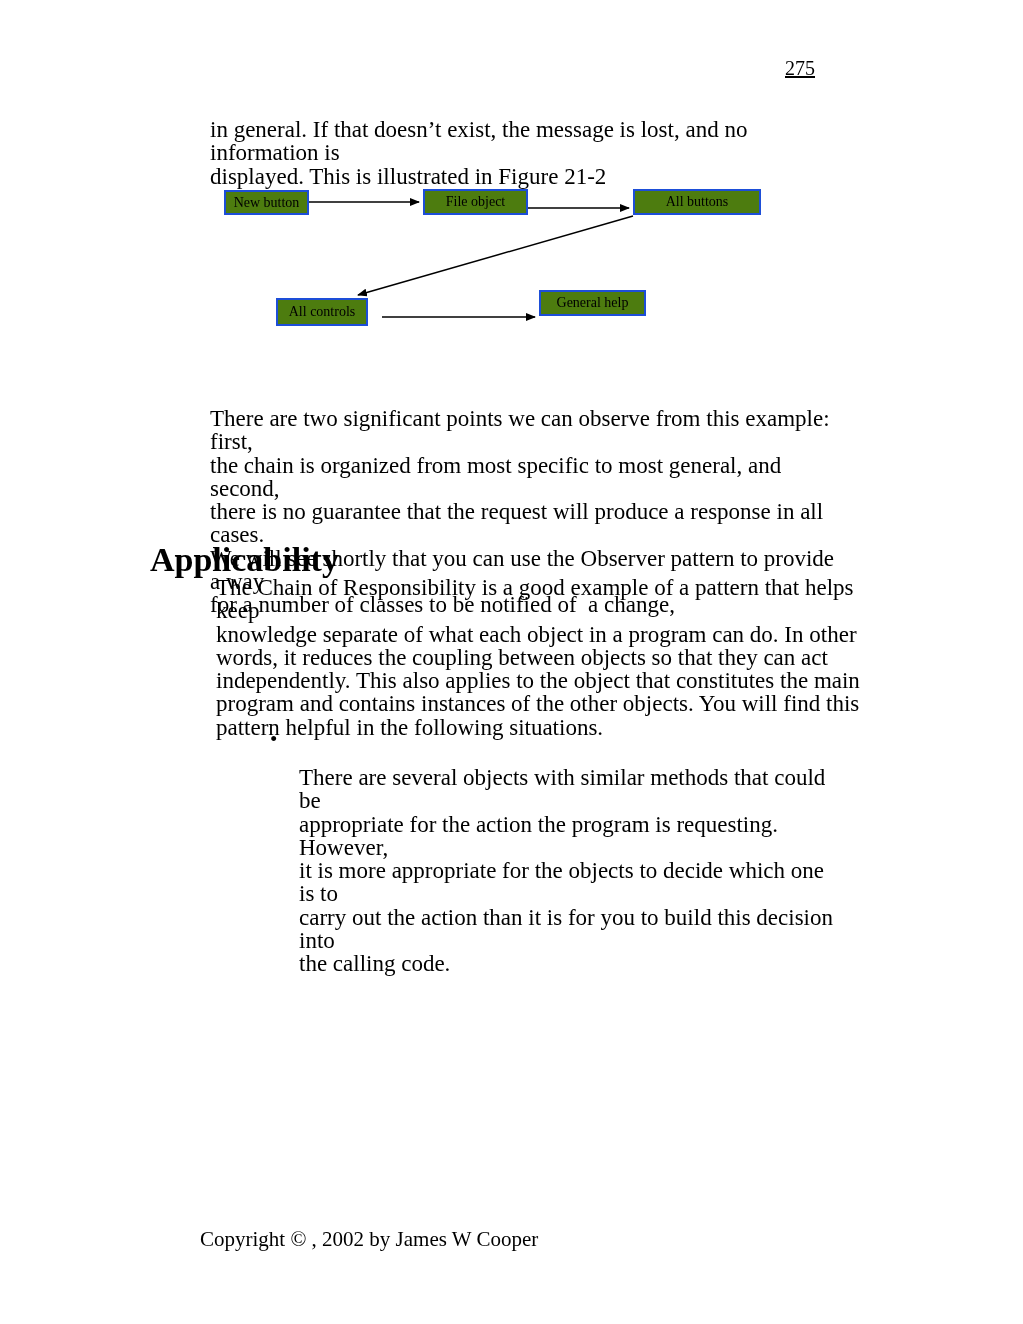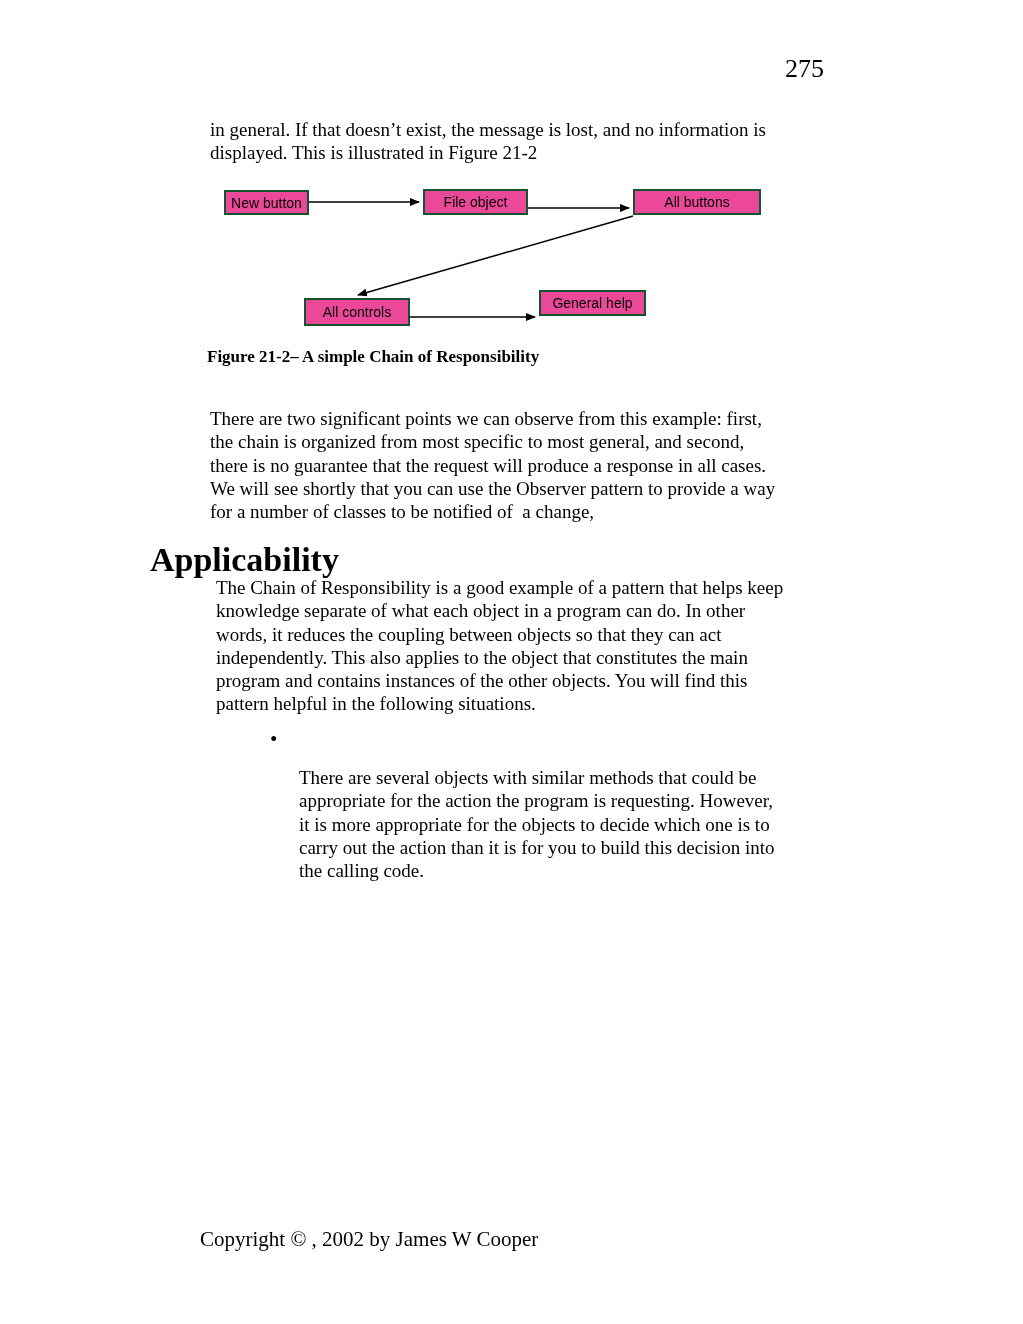--- a/index.html
+++ b/index.html
@@ -8,47 +8,48 @@
     position: relative;
     width: 1023px;
     height: 1324px;
     background: #ffffff;
     font-family: "Liberation Serif", serif;
     color: #000000;
     overflow: hidden;
   }
   .abs { position: absolute; }
   .body-text {
-    font-size: 19px;
+    font-size: 23px;
     line-height: 23.3px;
     white-space: pre-wrap;
     color: #000000;
   }
   .page-number {
     left: 785px; top: 57px;
-    font-size: 26px;
+    font-size: 20px;
+    text-decoration: underline;
   }
   .intro { left: 210px; top: 118px; width: 640px; }
   .figure-diagram { left: 200px; top: 178px; width: 560px; height: 160px; }
   .arrow-layer { position: absolute; left: 0; top: 0; width: 560px; height: 160px; }
   .dnode {
     position: absolute;
-    border: 2px solid #14532d;
-    background: #ec4899;
-    font-family: Liberation Sans, sans-serif;
+    border: 2px solid #1d4ed8;
+    background: #4d7c0f;
+    font-family: Liberation Serif, serif;
     font-size: 14px;
     display: flex;
     align-items: center;
     justify-content: center;
     white-space: nowrap;
   }
   .dnode.new-button   { left: 24px;  top: 12px;  width: 85px;  height: 25px; }
   .dnode.file-button  { left: 223px; top: 11px;  width: 105px; height: 26px; }
   .dnode.all-buttons  { left: 433px; top: 11px;  width: 128px; height: 26px; }
-  .dnode.all-controls { left: 76px;  top: 120px; width: 106px; height: 28px; margin-left: 28px; }
+  .dnode.all-controls { left: 76px;  top: 120px; width: 92px; height: 28px; }
   .dnode.general-help { left: 339px; top: 112px; width: 107px; height: 26px; }
   .figure-caption {
     left: 207px; top: 347px;
     font-size: 17px;
     font-weight: bold;
     white-space: pre;
   }
   .observations { left: 210px; top: 407px; width: 640px; }
   .applicability-heading {
     left: 150px; top: 541px;
@@ -86,21 +87,20 @@
       <line x1="433" y1="38" x2="158" y2="117" stroke="#000000" stroke-width="1.5" marker-end="url(#arrowhead)"></line>
       <line x1="182" y1="139" x2="335" y2="139" stroke="#000000" stroke-width="1.5" marker-end="url(#arrowhead)"></line>
     </svg>
     <div class="dnode new-button">New button</div>
     <div class="dnode file-button">File object</div>
     <div class="dnode all-buttons">All buttons</div>
     <div class="dnode all-controls">All controls</div>
     <div class="dnode general-help">General help</div>
   </div>
 
-  <div class="abs figure-caption">Figure 21-2– A simple Chain of Responsibility</div>
 
   <div class="abs observations body-text">There are two significant points we can observe from this example: first,
 the chain is organized from most specific to most general, and second,
 there is no guarantee that the request will produce a response in all cases.
 We will see shortly that you can use the Observer pattern to provide a way
 for a number of classes to be notified of  a change,</div>
 
   <div class="abs applicability-heading">Applicability</div>
 
   <div class="abs applicability-body body-text">The Chain of Responsibility is a good example of a pattern that helps keep

